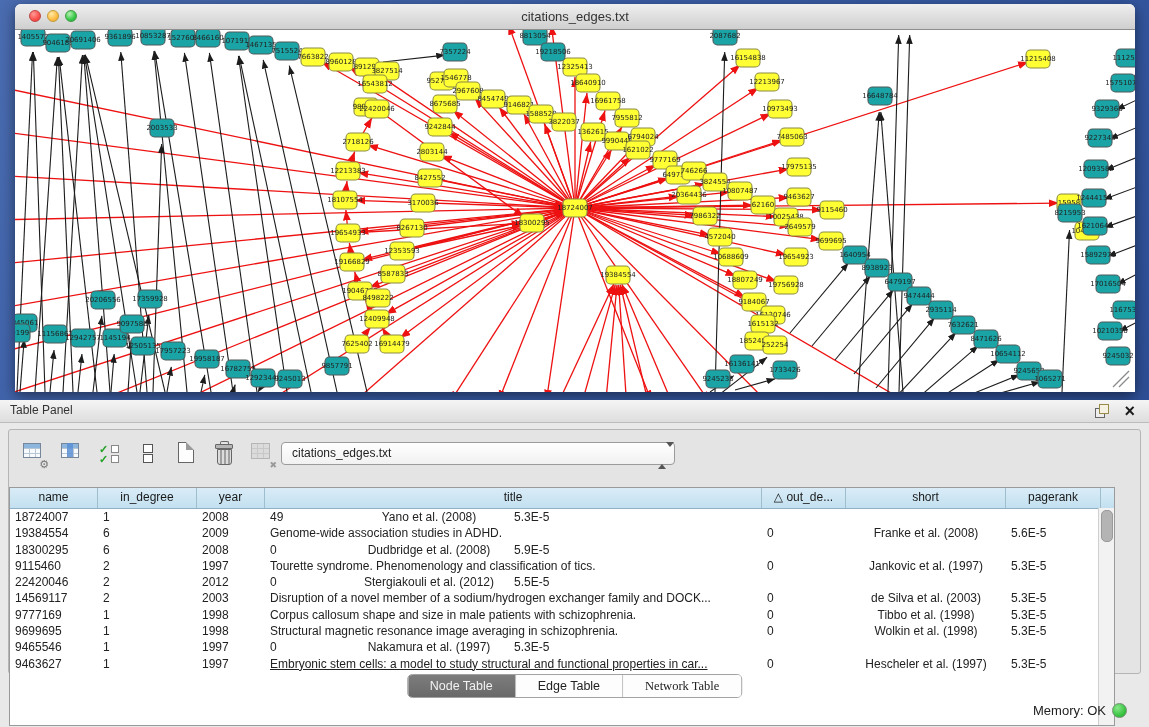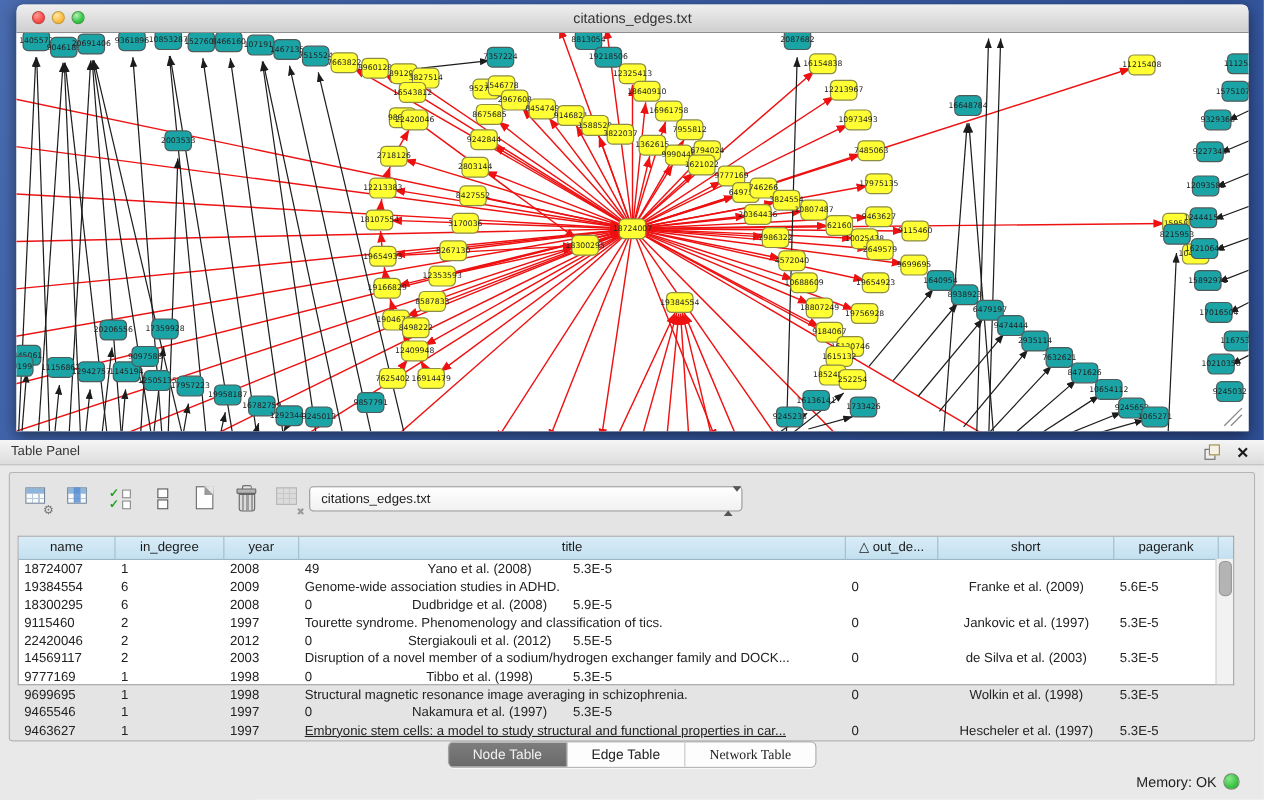--- a/index.html
+++ b/index.html
@@ -62,21 +62,21 @@
   .fx{font-family:"Liberation Serif",serif;font-style:italic;font-weight:bold;font-size:14px;color:#1a1a1a;line-height:28px;}
   .dropdown{position:absolute;left:272px;top:12px;width:394px;height:23px;border:1px solid #9b9b9b;border-radius:4px;
             background:linear-gradient(#ffffff,#f1f1f1);box-sizing:border-box;}
   .dd-text{position:absolute;left:10px;top:3px;font-size:12px;color:#222;}
   .dd-arrows{position:absolute;right:7px;top:4px;width:9px;}
   .dd-arrows .up{width:0;height:0;border-left:4px solid transparent;border-right:4px solid transparent;
                  border-bottom:5px solid #555;margin-bottom:2px;}
   .dd-arrows .down{width:0;height:0;border-left:4px solid transparent;border-right:4px solid transparent;
                  border-top:5px solid #555;}
   
-  .tbl{position:absolute;left:7px;top:57px;width:1106px;height:136px;background:#fff;border:1px solid #9a9a9a;box-sizing:border-box;}
+  .tbl{position:absolute;left:0;top:57px;width:1106px;height:239px;background:#fff;border:1px solid #9a9a9a;box-sizing:border-box;}
   .tbl-hd{display:flex;height:20px;background:linear-gradient(#d9ecf7,#c3e0f0);border-bottom:1px solid #8fb0c4;}
   .th{box-sizing:border-box;border-right:1px solid #9fbecd;font-size:12px;color:#1a1a1a;
       text-align:center;line-height:19px;overflow:hidden;white-space:nowrap;}
   .tr{display:flex;height:16.3px;}
   .td{box-sizing:border-box;font-size:12px;color:#222;line-height:16.3px;overflow:hidden;white-space:nowrap;
       padding-left:5px;}
   .td.center{text-align:center;padding-left:0;}
   .vscroll{position:absolute;right:0;top:20px;bottom:0;width:15px;background:#f2f2f2;border-left:1px solid #d0d0d0;}
   .vthumb{position:absolute;left:2px;top:2px;width:10px;height:30px;border-radius:5px;background:#b4b4b4;border:1px solid #9a9a9a;}
   
@@ -605,21 +605,21 @@
           <div class="td" style="width: 84px;">49</div>
           <div class="td center" style="width: 160px;">Yano et al. (2008)</div>
           <div class="td" style="width: 95px;">5.3E-5</div>
         </div>
         <div class="tr">
           <div class="td" style="width: 88px;">19384554</div>
           <div class="td" style="width: 99px;">6</div>
           <div class="td" style="width: 68px;">2009</div>
           <div class="td" style="width: 497px;">Genome-wide association studies in ADHD.</div>
           <div class="td" style="width: 84px;">0</div>
-          <div class="td center" style="width: 160px;">Franke et al. (2009)</div>
+          <div class="td center" style="width: 160px;">Franke et al. (2008)</div>
           <div class="td" style="width: 95px;">5.6E-5</div>
         </div>
         <div class="tr">
           <div class="td" style="width: 88px;">18300295</div>
           <div class="td" style="width: 99px;">6</div>
           <div class="td" style="width: 68px;">2008</div>
           <div class="td" style="width: 84px;">0</div>
           <div class="td center" style="width: 160px;">Dudbridge et al. (2008)</div>
           <div class="td" style="width: 95px;">5.9E-5</div>
         </div>
@@ -646,20 +646,21 @@
           <div class="td" style="width: 68px;">2003</div>
           <div class="td" style="width: 497px;">Disruption of a novel member of a sodium/hydrogen exchanger family and DOCK...</div>
           <div class="td" style="width: 84px;">0</div>
           <div class="td center" style="width: 160px;">de Silva et al. (2003)</div>
           <div class="td" style="width: 95px;">5.3E-5</div>
         </div>
         <div class="tr">
           <div class="td" style="width: 88px;">9777169</div>
           <div class="td" style="width: 99px;">1</div>
           <div class="td" style="width: 68px;">1998</div>
+          <div class="td" style="width: 497px;">Corpus callosum shape and size in male patients with schizophrenia.</div>
           <div class="td" style="width: 84px;">0</div>
           <div class="td center" style="width: 160px;">Tibbo et al. (1998)</div>
           <div class="td" style="width: 95px;">5.3E-5</div>
         </div>
         <div class="tr">
           <div class="td" style="width: 88px;">9699695</div>
           <div class="td" style="width: 99px;">1</div>
           <div class="td" style="width: 68px;">1998</div>
           <div class="td" style="width: 497px;">Structural magnetic resonance image averaging in schizophrenia.</div>
           <div class="td" style="width: 84px;">0</div>

